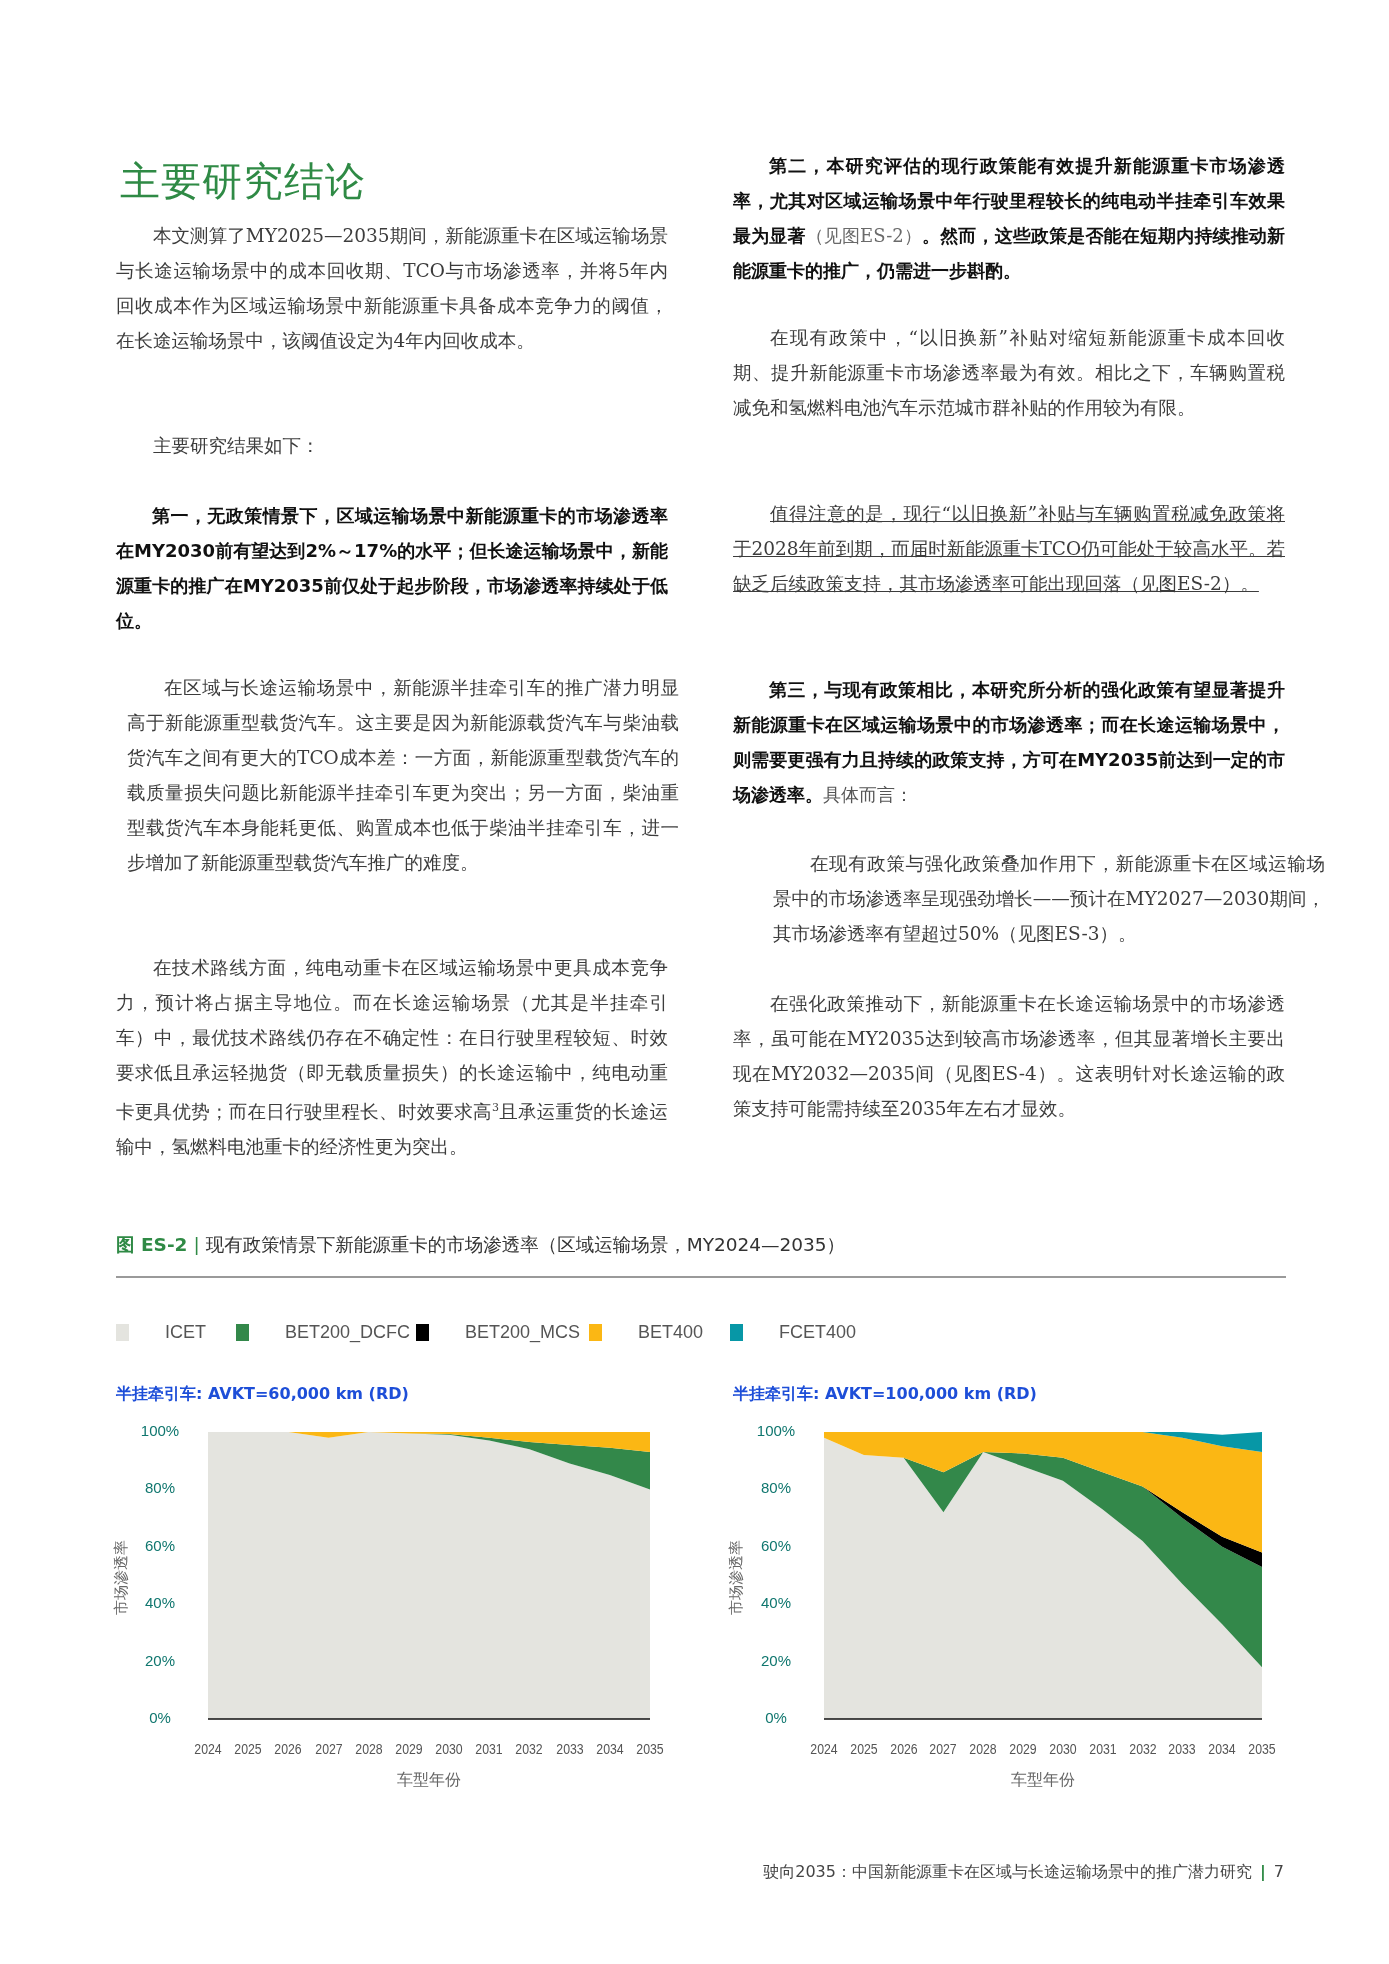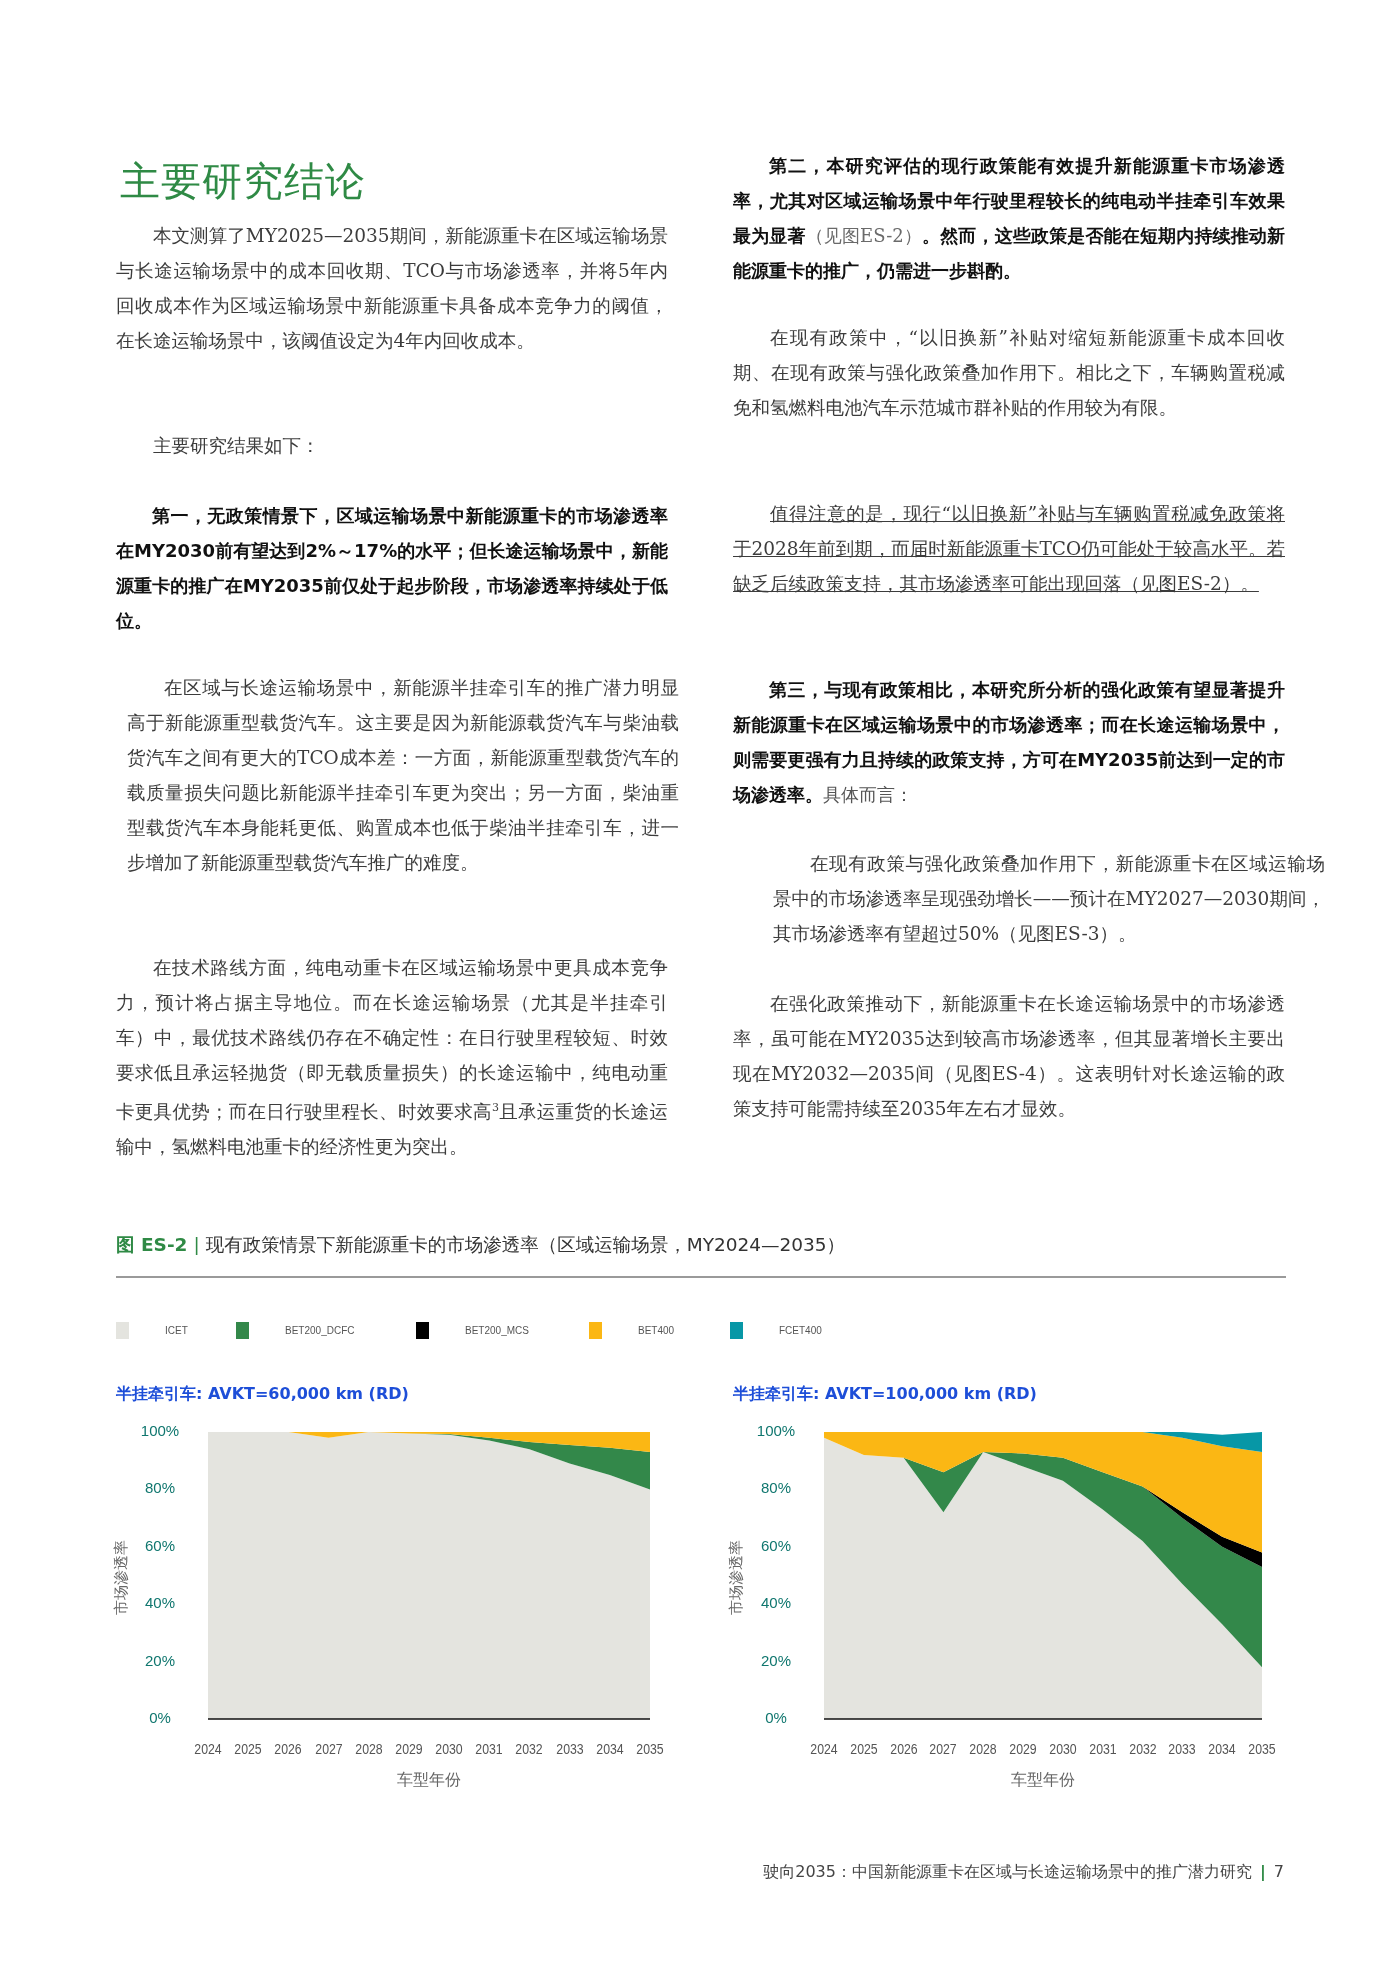--- a/index.html
+++ b/index.html
@@ -13,21 +13,21 @@
   p.bold { font-weight: bold; color: #111; font-family: "DejaVu Sans", sans-serif; font-size: 18px; }
   p.bold .ref { font-weight: normal; color: #6a6a6a; font-family: "DejaVu Serif", serif; }
   p.bold .tail { font-weight: normal; color: #555; font-family: "DejaVu Serif", serif; }
   sup { font-size: 11px; }
   .fig-title { position: absolute; left: 116px; top: 1232px; width: 1170px;
                font-family: "DejaVu Sans", sans-serif; font-size: 18.5px; color: #333; }
   .fig-title .label { color: #2f8a45; font-weight: bold; }
   .fig-title .sep { color: #2f8a45; margin: 0 6px; }
   .fig-rule { position: absolute; left: 116px; top: 1276px; width: 1170px; height: 2px; background: #9a9a9a; }
   .legend { position: absolute; left: 116px; top: 1322px; width: 900px; height: 22px;
-            font-family: "Liberation Sans", sans-serif; font-size: 10px; color: #555; }
+            font-family: "Liberation Sans", sans-serif; font-size: 18px; color: #555; }
   .legend-item { position: absolute; top: 0; display: flex; align-items: center; }
   .legend-swatch { width: 13px; height: 17px; display: inline-block; margin-right: 36px; }
   .chart-sub { position: absolute; font-family: "DejaVu Sans", sans-serif; font-weight: bold; font-size: 16px; color: #1d4ed8; }
   .chart { position: absolute; }
   .ytick { position: absolute; font-family: "Liberation Sans", sans-serif; font-size: 15px; color: #0f766e; text-align: center; width: 60px; }
   .xtick { position: absolute; font-family: "Liberation Sans", sans-serif; font-size: 14px; color: #555; width: 40px; text-align: center; transform: scaleX(0.88); }
   .yaxis-label { position: absolute; font-family: "DejaVu Sans", sans-serif; font-size: 15px; color: #666;
                  transform: rotate(-90deg); transform-origin: left top; white-space: nowrap; }
   .xaxis-label { position: absolute; font-family: "DejaVu Sans", sans-serif; font-size: 16px; color: #666; width: 200px; text-align: center; }
   .footer { position: absolute; right: 105px; top: 1862px; font-family: "DejaVu Sans", sans-serif; font-size: 16px; color: #444; }
@@ -38,21 +38,21 @@
 
 <h1 class="title">主要研究结论</h1>
 
 <p class="para" style="left:116px; top:218px; width:552px;">本文测算了MY2025—2035期间，新能源重卡在区域运输场景与长途运输场景中的成本回收期、TCO与市场渗透率，并将5年内回收成本作为区域运输场景中新能源重卡具备成本竞争力的阈值，在长途运输场景中，该阈值设定为4年内回收成本。</p>
 <p class="para" style="left:116px; top:428px; width:552px;">主要研究结果如下：</p>
 <p class="para bold" style="left:116px; top:498px; width:552px;">第一，无政策情景下，区域运输场景中新能源重卡的市场渗透率在MY2030前有望达到2%～17%的水平；但长途运输场景中，新能源重卡的推广在MY2035前仅处于起步阶段，市场渗透率持续处于低位。</p>
 <p class="para" style="left:127px; top:670px; width:552px;"><span>在区域与长途运输场景中，新能源半挂牵引车的推广潜力明显高于新能源重型载货汽车。这主要是因为新能源载货汽车与柴油载货汽车之间有更大的TCO成本差：一方面，新能源重型载货汽车的载质量损失问题比新能源半挂牵引车更为突出；另一方面，柴油重型载货汽车本身能耗更低、购置成本也低于柴油半挂牵引车，进一步增加了新能源重型载货汽车推广的难度。</span></p>
 <p class="para" style="left:116px; top:950px; width:552px;"><span>在技术路线方面，纯电动重卡在区域运输场景中更具成本竞争力，预计将占据主导地位。而在长途运输场景（尤其是半挂牵引车）中，最优技术路线仍存在不确定性：在日行驶里程较短、时效要求低且承运轻抛货（即无载质量损失）的长途运输中，纯电动重卡更具优势；而在日行驶里程长、时效要求高</span><sup>3</sup><span>且承运重货的长途运输中，氢燃料电池重卡的经济性更为突出。</span></p>
 
 <p class="para bold" style="left:733px; top:148px; width:552px;"><span>第二，本研究评估的现行政策能有效提升新能源重卡市场渗透率，尤其对区域运输场景中年行驶里程较长的纯电动半挂牵引车效果最为显著</span><span class="ref">（见图ES-2）</span><span>。然而，这些政策是否能在短期内持续推动新能源重卡的推广，仍需进一步斟酌。</span></p>
-<p class="para" style="left:733px; top:320px; width:552px;">在现有政策中，“以旧换新”补贴对缩短新能源重卡成本回收期、在现有政策与强化政策叠加作用下。相比之下，车辆购置税减免和氢燃料电池汽车示范城市群补贴的作用较为有限。</p>
+<p class="para" style="left:733px; top:320px; width:552px;">在现有政策中，“以旧换新”补贴对缩短新能源重卡成本回收期、提升新能源重卡市场渗透率最为有效。相比之下，车辆购置税减免和氢燃料电池汽车示范城市群补贴的作用较为有限。</p>
 <p class="para" style="left:733px; top:496px; width:552px;text-decoration:underline;">值得注意的是，现行“以旧换新”补贴与车辆购置税减免政策将于2028年前到期，而届时新能源重卡TCO仍可能处于较高水平。若缺乏后续政策支持，其市场渗透率可能出现回落（见图ES-2）。</p>
 <p class="para bold" style="left:733px; top:672px; width:552px;"><span>第三，与现有政策相比，本研究所分析的强化政策有望显著提升新能源重卡在区域运输场景中的市场渗透率；而在长途运输场景中，则需要更强有力且持续的政策支持，方可在MY2035前达到一定的市场渗透率。</span><span class="tail">具体而言：</span></p>
 <p class="para" style="left:733px; top:846px; width:552px;margin-left:40px;">在现有政策与强化政策叠加作用下，新能源重卡在区域运输场景中的市场渗透率呈现强劲增长——预计在MY2027—2030期间，其市场渗透率有望超过50%（见图ES-3）。</p>
 <p class="para" style="left:733px; top:986px; width:552px;">在强化政策推动下，新能源重卡在长途运输场景中的市场渗透率，虽可能在MY2035达到较高市场渗透率，但其显著增长主要出现在MY2032—2035间（见图ES-4）。这表明针对长途运输的政策支持可能需持续至2035年左右才显效。</p>
 
 <div class="fig-title">
   <span class="label">图 ES-2</span><span class="sep">|</span><span>现有政策情景下新能源重卡的市场渗透率（区域运输场景，MY2024—2035）</span>
 </div>
 <div class="fig-rule"></div>
 

